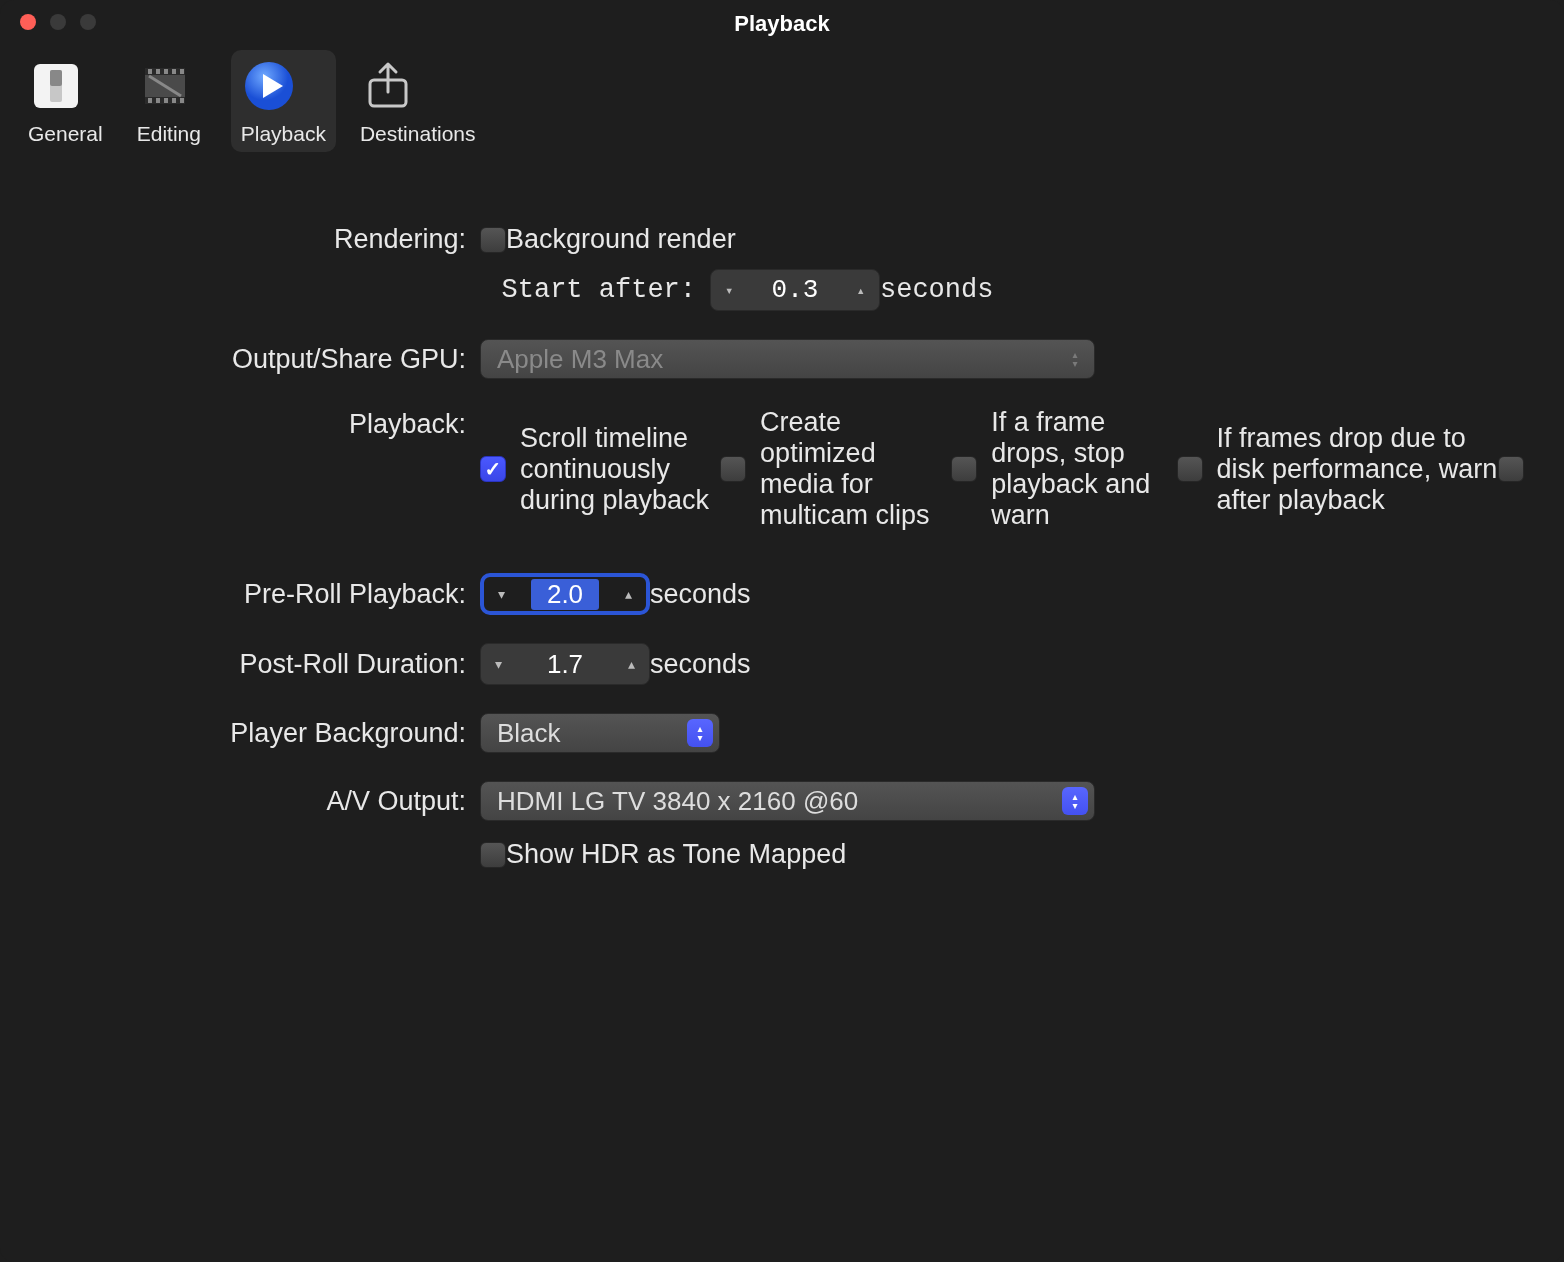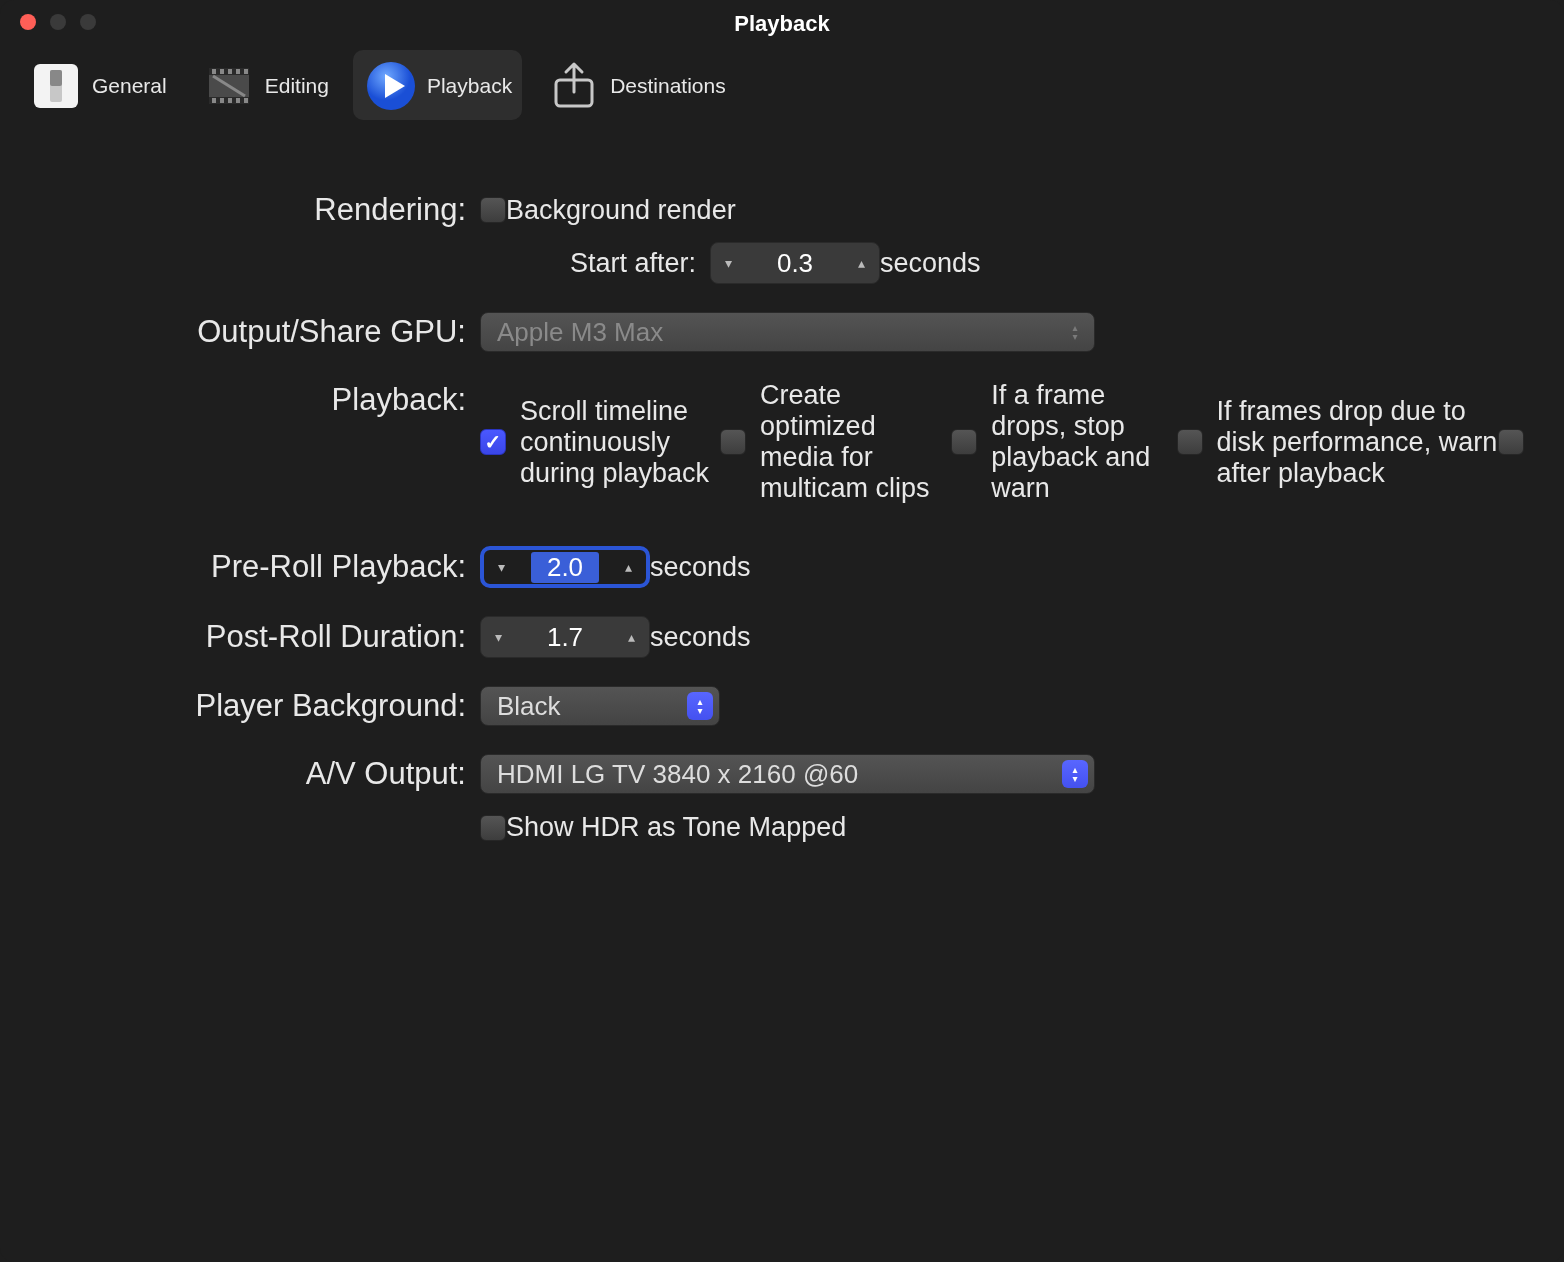--- a/index.html
+++ b/index.html
@@ -48,22 +48,22 @@
       font-weight: 600;
       color: #ffffff;
     }
     .toolbar {
       display: flex;
       gap: 14px;
       padding: 10px 18px 14px 18px;
     }
     .toolbar-item {
       display: flex;
-      flex-direction: row;
-      align-items: center;
+      flex-direction: column;
+      align-items: flex-start;
       gap: 8px;
       cursor: pointer;
       padding: 8px 10px 6px 10px;
       border-radius: 10px;
       min-width: 90px;
     }
     .toolbar-item.active {
       background: #2e2e2e;
     }
     .toolbar-icon {
@@ -83,21 +83,21 @@
     }
     .form-row {
       display: flex;
       align-items: center;
       margin-bottom: 10px;
     }
     .form-row.section { margin-top: 28px; }
     .label-col {
       width: 440px;
       text-align: right;
-      font-size: 31px;
+      font-size: 27px;
       color: #e8e8e8;
       padding-right: 14px;
     }
     .control-col {
       flex: 1;
       display: flex;
       align-items: center;
       gap: 0;
       font-size: 27px;
     }
@@ -298,21 +298,21 @@
   <div class="content">
 
     <div class="form-row section">
       <div class="label-col">Rendering:</div>
       <div class="control-col">
         <div class="checkbox"></div>
         <span class="check-text">Background render</span>
       </div>
     </div>
 
-    <div class="form-row" style="margin-top:14px;">
+    <div class="form-row" style="margin-top:14px;font-family:Liberation Mono, monospace;">
       <div class="sub-label-col">Start after:</div>
       <div class="control-col">
         <div class="stepper">
           <span class="chev">▾</span>
           <span class="val">0.3</span>
           <span class="chev">▴</span>
         </div>
         <span class="suffix">seconds</span>
       </div>
     </div>

